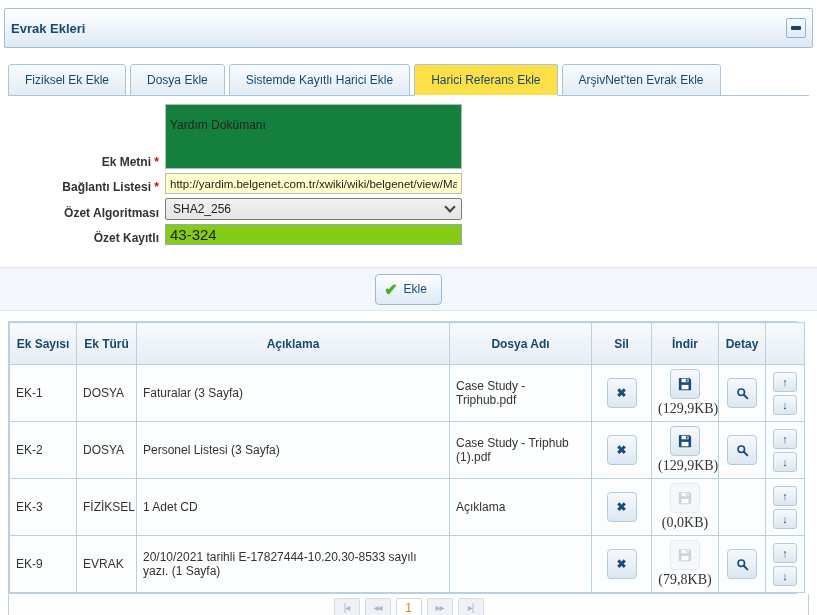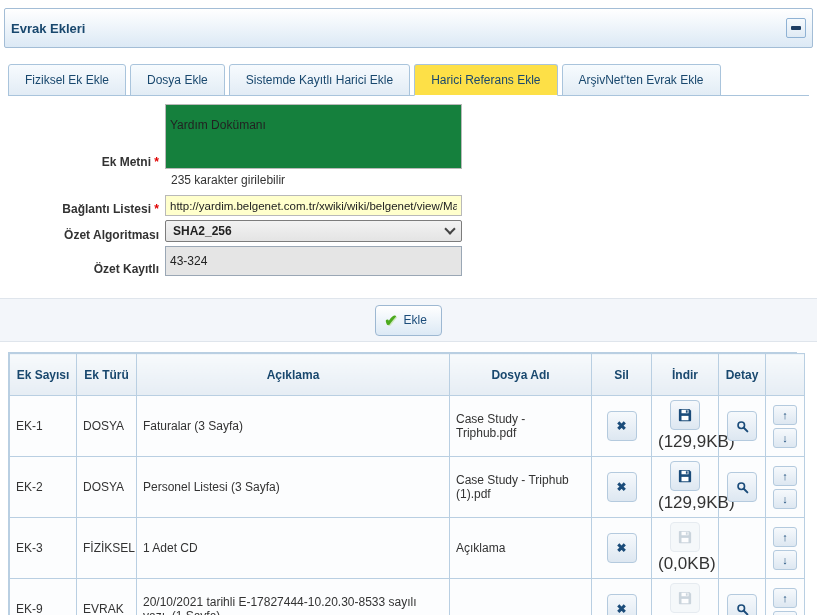--- a/index.html
+++ b/index.html
@@ -31,25 +31,25 @@
     color:#333; font-weight:bold; font-size:12px; }
   .req{ color:#e00000; font-weight:bold; }
   .yellow-area{ width:297px; height:65px; background:#15803d; border:1px solid #b9b9b9;
     font-family:"Liberation Sans",sans-serif; font-size:12px; padding:13px 4px;
     resize:none; color:#222; }
   .helper{ margin:2px 0 8px 171px; font-size:12px; color:#333; }
   .yellow-input{ width:297px; height:21px; background:#ffffcc; border:1px solid #b9b9b9;
     font-family:"Liberation Sans",sans-serif; font-size:11.5px; padding:0 4px; color:#222; }
   .select-box{ width:297px; height:22px; background:linear-gradient(#f2f2f2,#e4e4e4);
     border:1px solid #7c7c7c; border-radius:2px; display:flex; align-items:center;
-    justify-content:space-between; padding:0 7px; cursor:pointer; color:#222;font-weight:bold; }
+    justify-content:space-between; padding:0 7px; cursor:pointer; color:#222; }
   .chev{ width:8px; height:8px; border-right:2px solid #444; border-bottom:2px solid #444;
     transform:rotate(45deg); margin-top:-4px; }
-  .white-input{ width:297px; height:30px; background:#e5e5e5; border:1px solid #9aa7b5;
-    font-family:"Liberation Sans",sans-serif; font-size:12px; padding:0 4px; color:#222; }
+  .white-input{ width:297px; height:21px; background:#84cc16; border:1px solid #9aa7b5;
+    font-family:"Liberation Sans",sans-serif; font-size:15px; padding:0 4px; color:#222; }
 
   
   .btn-strip{ margin-top:22px; background:#f3f6fa; border-top:1px solid #dfe5ec;
     border-bottom:1px solid #dfe5ec; height:44px; display:flex; align-items:center;
     justify-content:center; }
   .ekle-btn{ display:flex; align-items:center; gap:6px; padding:5px 14px 5px 8px;
     border:1px solid #9db8d2; border-radius:4px; background:linear-gradient(#ffffff,#dce9f5);
     color:#1b4c7a; font-size:12px; cursor:pointer; }
   .check{ color:#4caa1f; font-size:16px; font-weight:bold; text-shadow:1px 1px 0 #cde8bc; }
 
@@ -64,21 +64,21 @@
   .col-ek{width:67px} .col-tur{width:60px} .col-acik{width:313px} .col-dosya{width:142px}
   .col-sil{width:60px} .col-indir{width:67px} .col-detay{width:47px} .col-move{width:39px}
 
   .sq-btn{ display:inline-flex; align-items:center; justify-content:center;
     width:30px; height:30px; border:1px solid #b4cade; border-radius:4px;
     background:linear-gradient(#f6f9fc,#dde7f1); color:#1b4c7a; cursor:pointer;
     font-weight:bold; font-size:12px; }
   .sq-btn svg{ display:block; }
   .sq-btn.disabled{ opacity:.45; cursor:default; border-color:#ccd6e0;
     background:#eef2f6; }
-  .size-label{ display:block; font-size:17px; color:#333; margin-top:2px; text-align:center; }
+  .size-label{ display:block; font-size:14px; color:#333; margin-top:2px; text-align:center;font-family:Liberation Serif, serif; }
   .move-col{ display:flex; flex-direction:column; gap:3px; align-items:center; }
   .mv-btn{ width:24px; height:20px; border:1px solid #b4cade; border-radius:3px;
     background:linear-gradient(#f6f9fc,#dde7f1); color:#1b4c7a; font-weight:bold;
     font-size:11px; display:flex; align-items:center; justify-content:center; cursor:pointer; }
 
   
   .pager-row{ border:1px solid #b9cfe2; border-top:none; background:#fdfdfe;
     margin:0 8px; display:flex; justify-content:center; align-items:center;
     gap:5px; padding:4px 0 6px 0; }
   .pg-btn{ min-width:26px; height:19px; border:1px solid #d4dde6; border-radius:2px;
@@ -106,21 +106,20 @@
 </div>
 
 <div class="form">
   <div class="frow">
     <div class="flabel">
       <span>Ek Metni</span>
       <span class="req">*</span>
     </div>
     <textarea class="yellow-area" style="">Yardım Dokümanı</textarea>
   </div>
-  <div class="helper">235 karakter girilebilir</div>
 
   <div class="frow">
     <div class="flabel">
       <span>Bağlantı Listesi</span>
       <span class="req">*</span>
     </div>
     <input class="yellow-input" type="text" value="http://yardim.belgenet.com.tr/xwiki/wiki/belgenet/view/Main/" style="">
   </div>
 
   <div class="frow">

